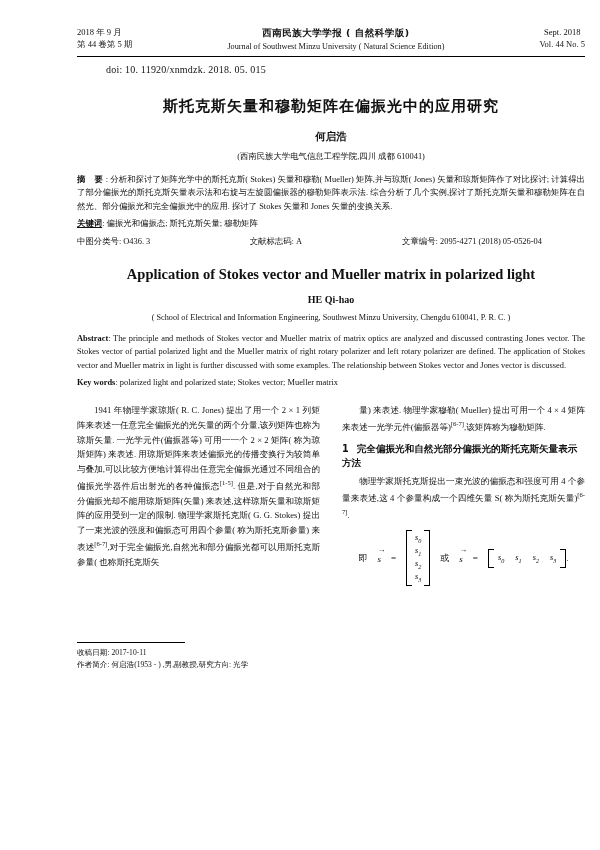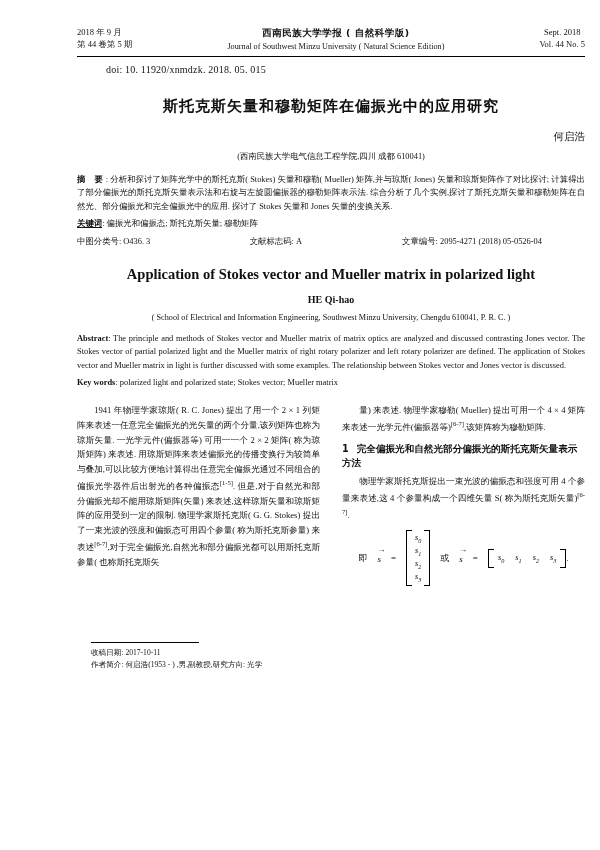--- a/index.html
+++ b/index.html
@@ -66,24 +66,24 @@
   
   .cn-title {
     text-align: center;
     font-family: "DejaVu Sans", sans-serif;
     font-weight: bold;
     font-size: 15px;
     letter-spacing: 1px;
     margin-top: 22px;
   }
   .cn-author {
-    text-align: right;
+    text-align: center;
     font-family: "DejaVu Sans", sans-serif;
     font-size: 10.5px;
-    font-weight: normal;
+    font-weight: bold;
     margin-top: 14px;
   }
   .cn-affil {
     text-align: center;
     font-size: 8.4px;
     margin-top: 7px;
   }
 
   
   .abs-block {
@@ -228,21 +228,21 @@
     padding: 2px 4px;
     font-style: italic;
     font-size: 8.4px;
     gap: 11px;
   }
   .sub { font-size: 6.2px; vertical-align: sub; font-style: italic;}
 
   
   .footnote {
     position: absolute;
-    left: 60px;
+    left: 46px;
     bottom: 26px;
     width: 240px;
     font-size: 7.6px;
     line-height: 1.66;
   }
   .fn-rule {
     border-top: 1px solid #000;
     width: 108px;
     margin-bottom: 4px;
   }

